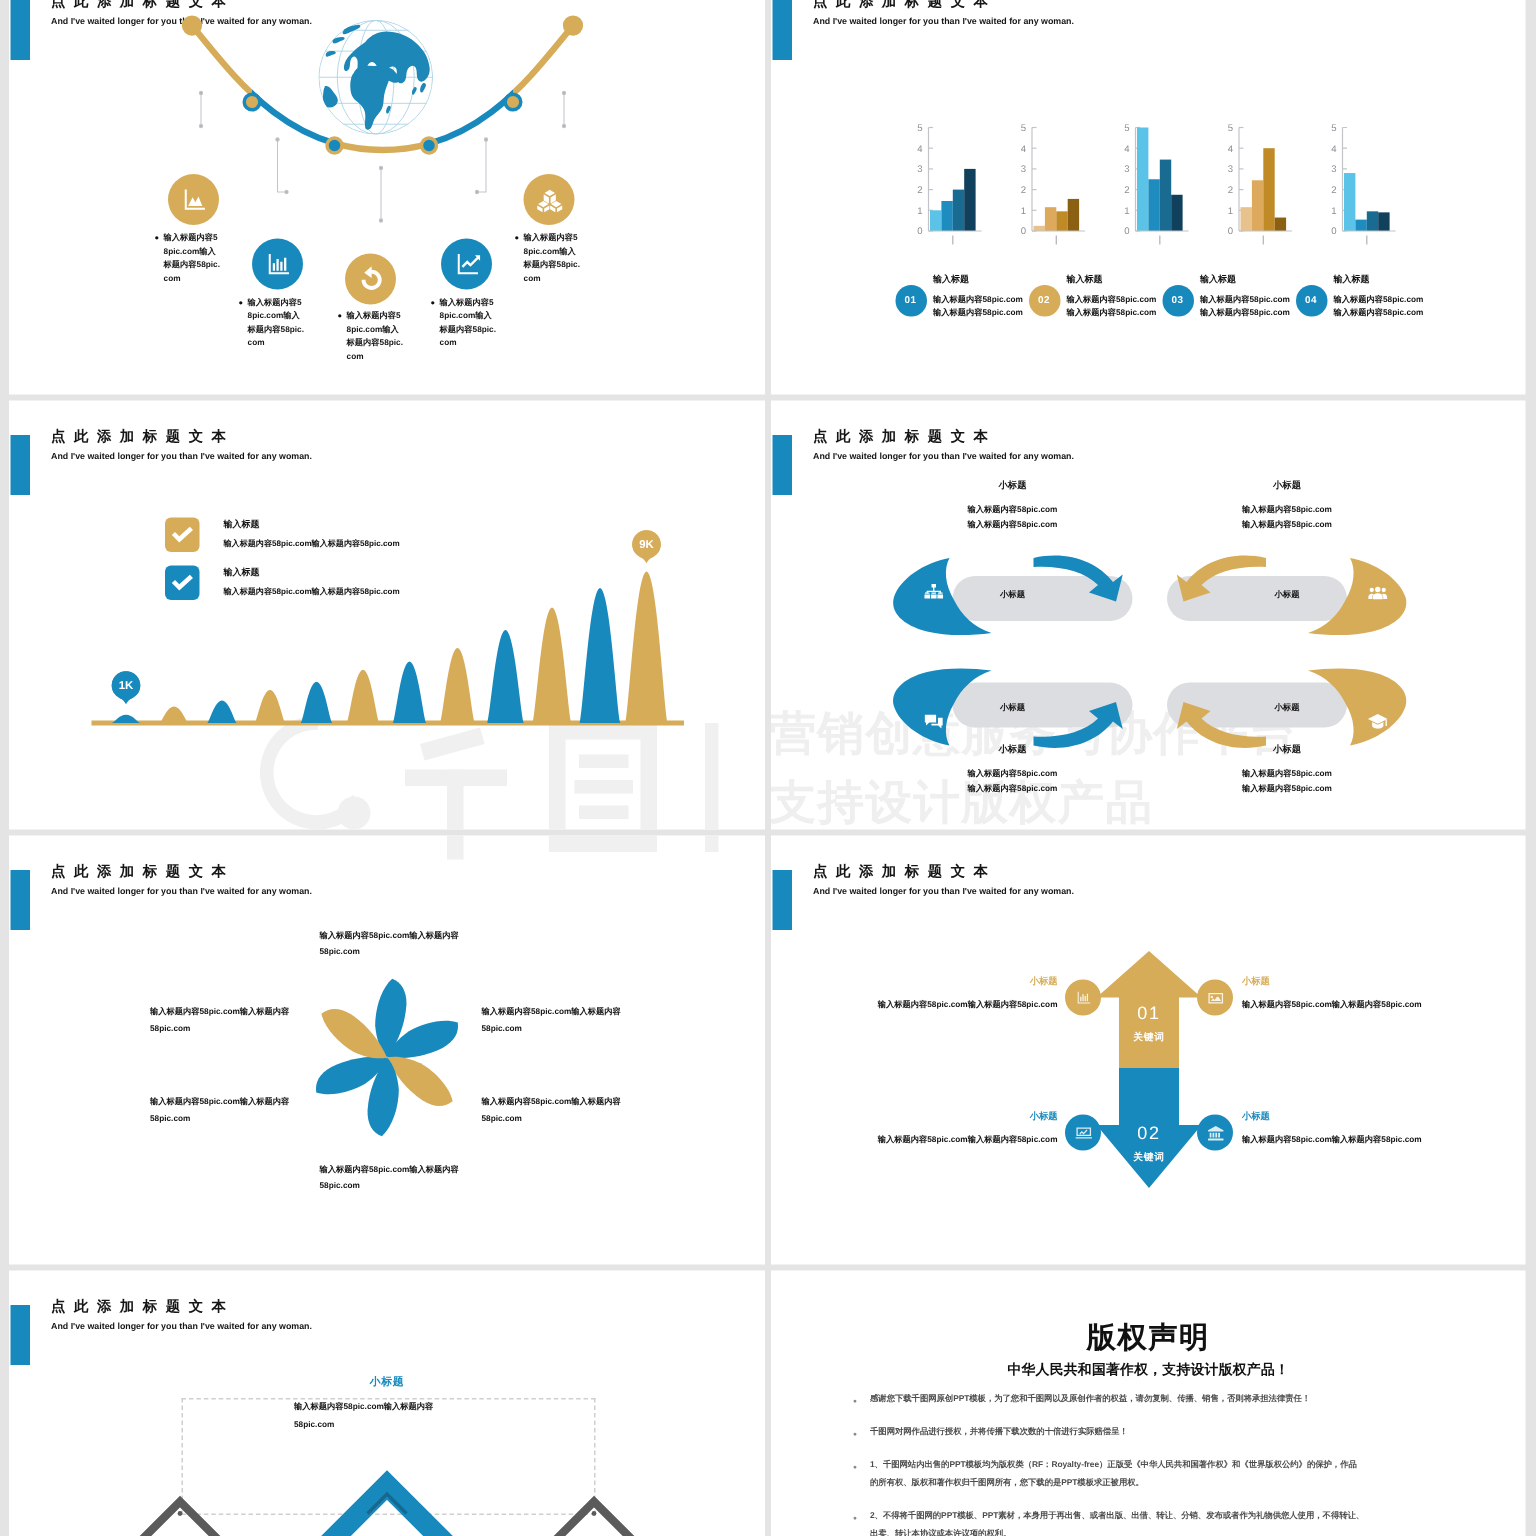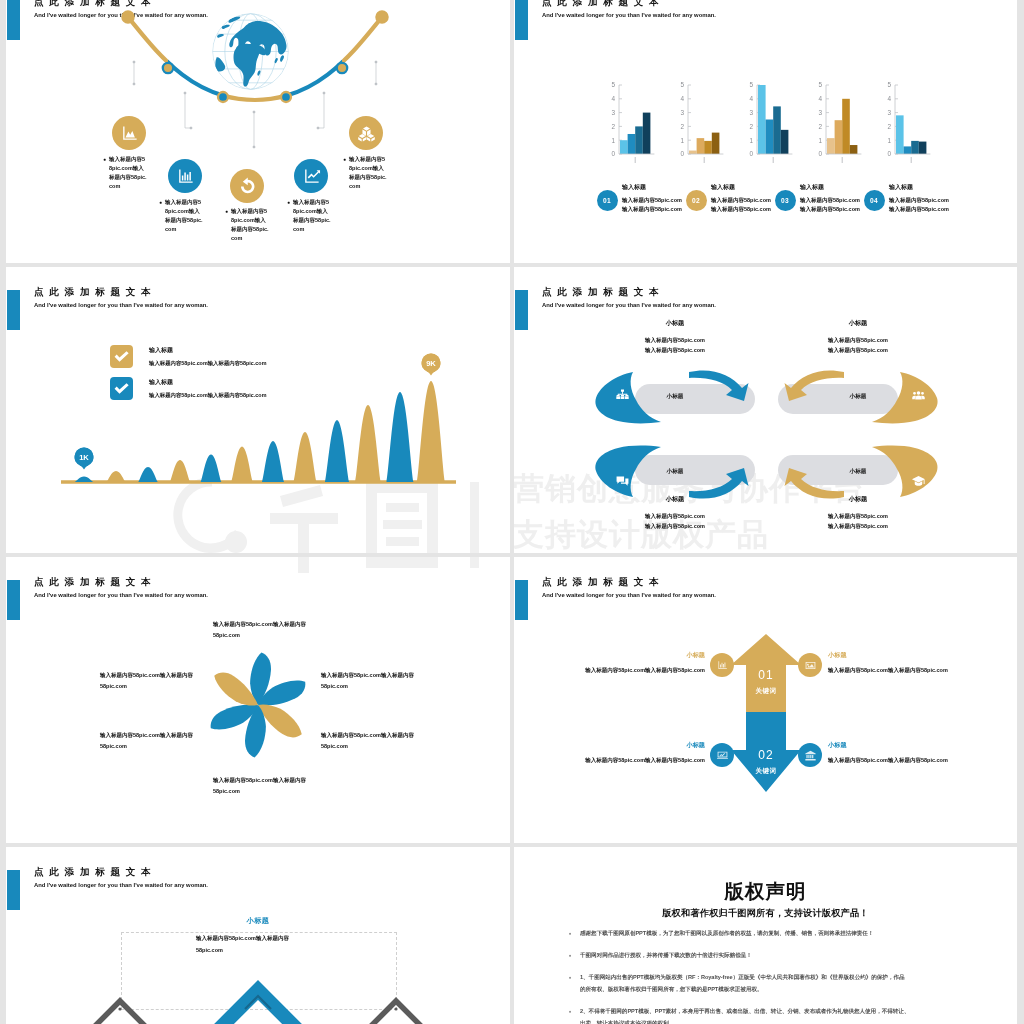--- a/index.html
+++ b/index.html
@@ -610,21 +610,21 @@
       <circle cx="114" cy="162" r="1.6" fill="#5b5b5b"></circle>
       <path d="M335 209 L390 154 L445 209" fill="none" stroke="#5b5b5b" stroke-width="5.5" stroke-linejoin="miter"></path>
       <circle cx="390" cy="162" r="1.6" fill="#5b5b5b"></circle>
       <path d="M174 221 L252 143 L330 221" fill="none" stroke="#1889bc" stroke-width="14" stroke-linejoin="miter"></path>
       <path d="M239 162 L252 149 L265 162" fill="none" stroke="#16688f" stroke-width="2.2" stroke-linejoin="miter"></path>
     </svg>
   </div>
 <div class="slide s8">
     <div class="abs" style="left:-514px;top:-847px;width:1024px;height:1024px;pointer-events:none"></div>
     <div class="abs" style="left:0;top:31px;width:503px;text-align:center;font-size:19.5px;font-weight:bold;color:#111;letter-spacing:1px">版权声明</div>
-    <div class="abs" style="left:0;top:60px;width:503px;text-align:center;font-size:9.2px;font-weight:bold;color:#111;letter-spacing:.2px">版权和著作权归千图网所有，支持设计版权产品！</div>
+    <div class="abs" style="left:0;top:60px;width:503px;text-align:center;font-size:9.2px;font-weight:bold;color:#111;letter-spacing:.2px">中华人民共和国著作权，支持设计版权产品！</div>
     <div class="abs" style="left:49px;top:81px;width:14px;text-align:center;font-size:4.4px;color:#888;line-height:11px">●</div>
     <div class="abs" style="left:66px;top:81px;width:330px;font-size:5.6px;color:#4d4d4d;line-height:11.5px;font-weight:bold;letter-spacing:-0.05px">感谢您下载千图网原创PPT模板，为了您和千图网以及原创作者的权益，请勿复制、传播、销售，否则将承担法律责任！</div>
     <div class="abs" style="left:49px;top:103px;width:14px;text-align:center;font-size:4.4px;color:#888;line-height:11px">●</div>
     <div class="abs" style="left:66px;top:103px;width:330px;font-size:5.6px;color:#4d4d4d;line-height:11.5px;font-weight:bold;letter-spacing:-0.05px">千图网对网作品进行授权，并将传播下载次数的十倍进行实际赔偿呈！</div>
     <div class="abs" style="left:49px;top:125px;width:14px;text-align:center;font-size:4.4px;color:#888;line-height:11px">●</div>
     <div class="abs" style="left:66px;top:125px;width:330px;font-size:5.6px;color:#4d4d4d;line-height:11.5px;font-weight:bold;letter-spacing:-0.05px">1、千图网站内出售的PPT模板均为版权类（RF：Royalty-free）正版受《中华人民共和国著作权》和《世界版权公约》的保护，作品的所有权、版权和著作权归千图网所有，您下载的是PPT模板求正被用权。</div>
     <div class="abs" style="left:49px;top:159px;width:14px;text-align:center;font-size:4.4px;color:#888;line-height:11px">●</div>
     <div class="abs" style="left:66px;top:159px;width:330px;font-size:5.6px;color:#4d4d4d;line-height:11.5px;font-weight:bold;letter-spacing:-0.05px">2、不得将千图网的PPT模板、PPT素材，本身用于再出售、或者出版、出借、转让、分销、发布或者作为礼物供您人使用，不得转让、出卖、转让本协议或本许议项的权利。</div>
   </div>
 

